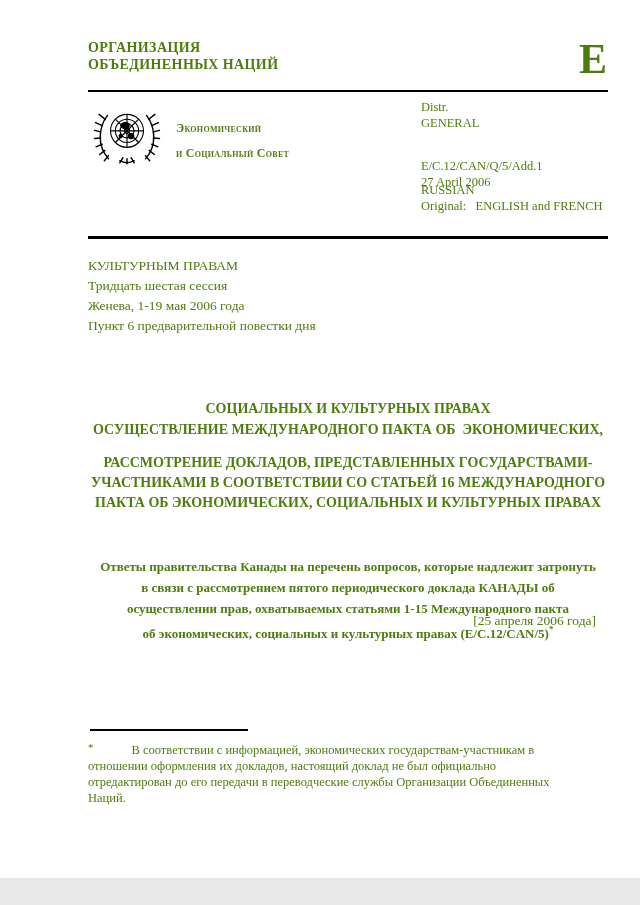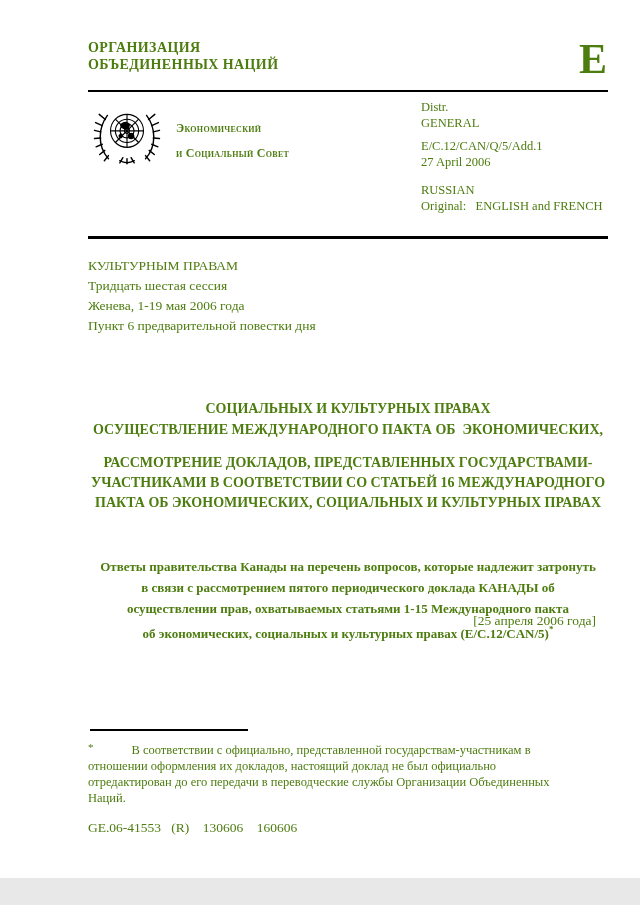--- a/index.html
+++ b/index.html
@@ -32,21 +32,21 @@
     width: 68px; height: 68px;
   }
   .masthead {
     position: absolute; left: 176px; top: 116px;
     font-size: 12px; font-weight: bold; line-height: 25px;
     font-variant: small-caps;
     letter-spacing: 0.3px;
   }
   .right-col { position: absolute; left: 421px; font-size: 12.5px; line-height: 16px; }
   .rc-distr  { top: 99px; }
-  .rc-symbol { top: 138px; font-family: Liberation Serif, serif; }
+  .rc-symbol { top: 158px; font-family: Liberation Serif, serif; }
   .rc-lang   { top: 182px; }
   .pre { white-space: pre; }
   .rule-thick {
     position: absolute; left: 88px; top: 236px;
     width: 520px; height: 3px; background: #000;
   }
   
   .session {
     position: absolute; left: 88px; top: 256px;
     font-size: 13.5px; line-height: 20px;
@@ -184,21 +184,20 @@
     <div>в связи с рассмотрением пятого периодического доклада КАНАДЫ об</div>
     <div>осуществлении прав, охватываемых статьями 1-15 Международного пакта</div>
     <div><span>об экономических, социальных и культурных правах (E/C.12/CAN/5)</span><span class="sup-star">*</span></div>
   </div>
 
   <div class="bracket-date">[25 апреля 2006 года]</div>
 
   <div class="fn-sep"></div>
 
   <div class="footnote">
-    <div><span class="fn-marker">*</span><span class="fn-gap"></span><span>В соответствии с официально, представленной государствам-участникам в</span></div>
+    <div><span class="fn-marker">*</span><span class="fn-gap"></span><span>В соответствии с информацией, экономических государствам-участникам в</span></div>
     <div>отношении оформления их докладов, настоящий доклад не был официально</div>
     <div>отредактирован до его передачи в переводческие службы Организации Объединенных</div>
     <div>Наций.</div>
   </div>
 
-  <div class="ge-line">GE.06-41553   (R)    130606    160606</div>
 
 </div>
 
 </body></html>

